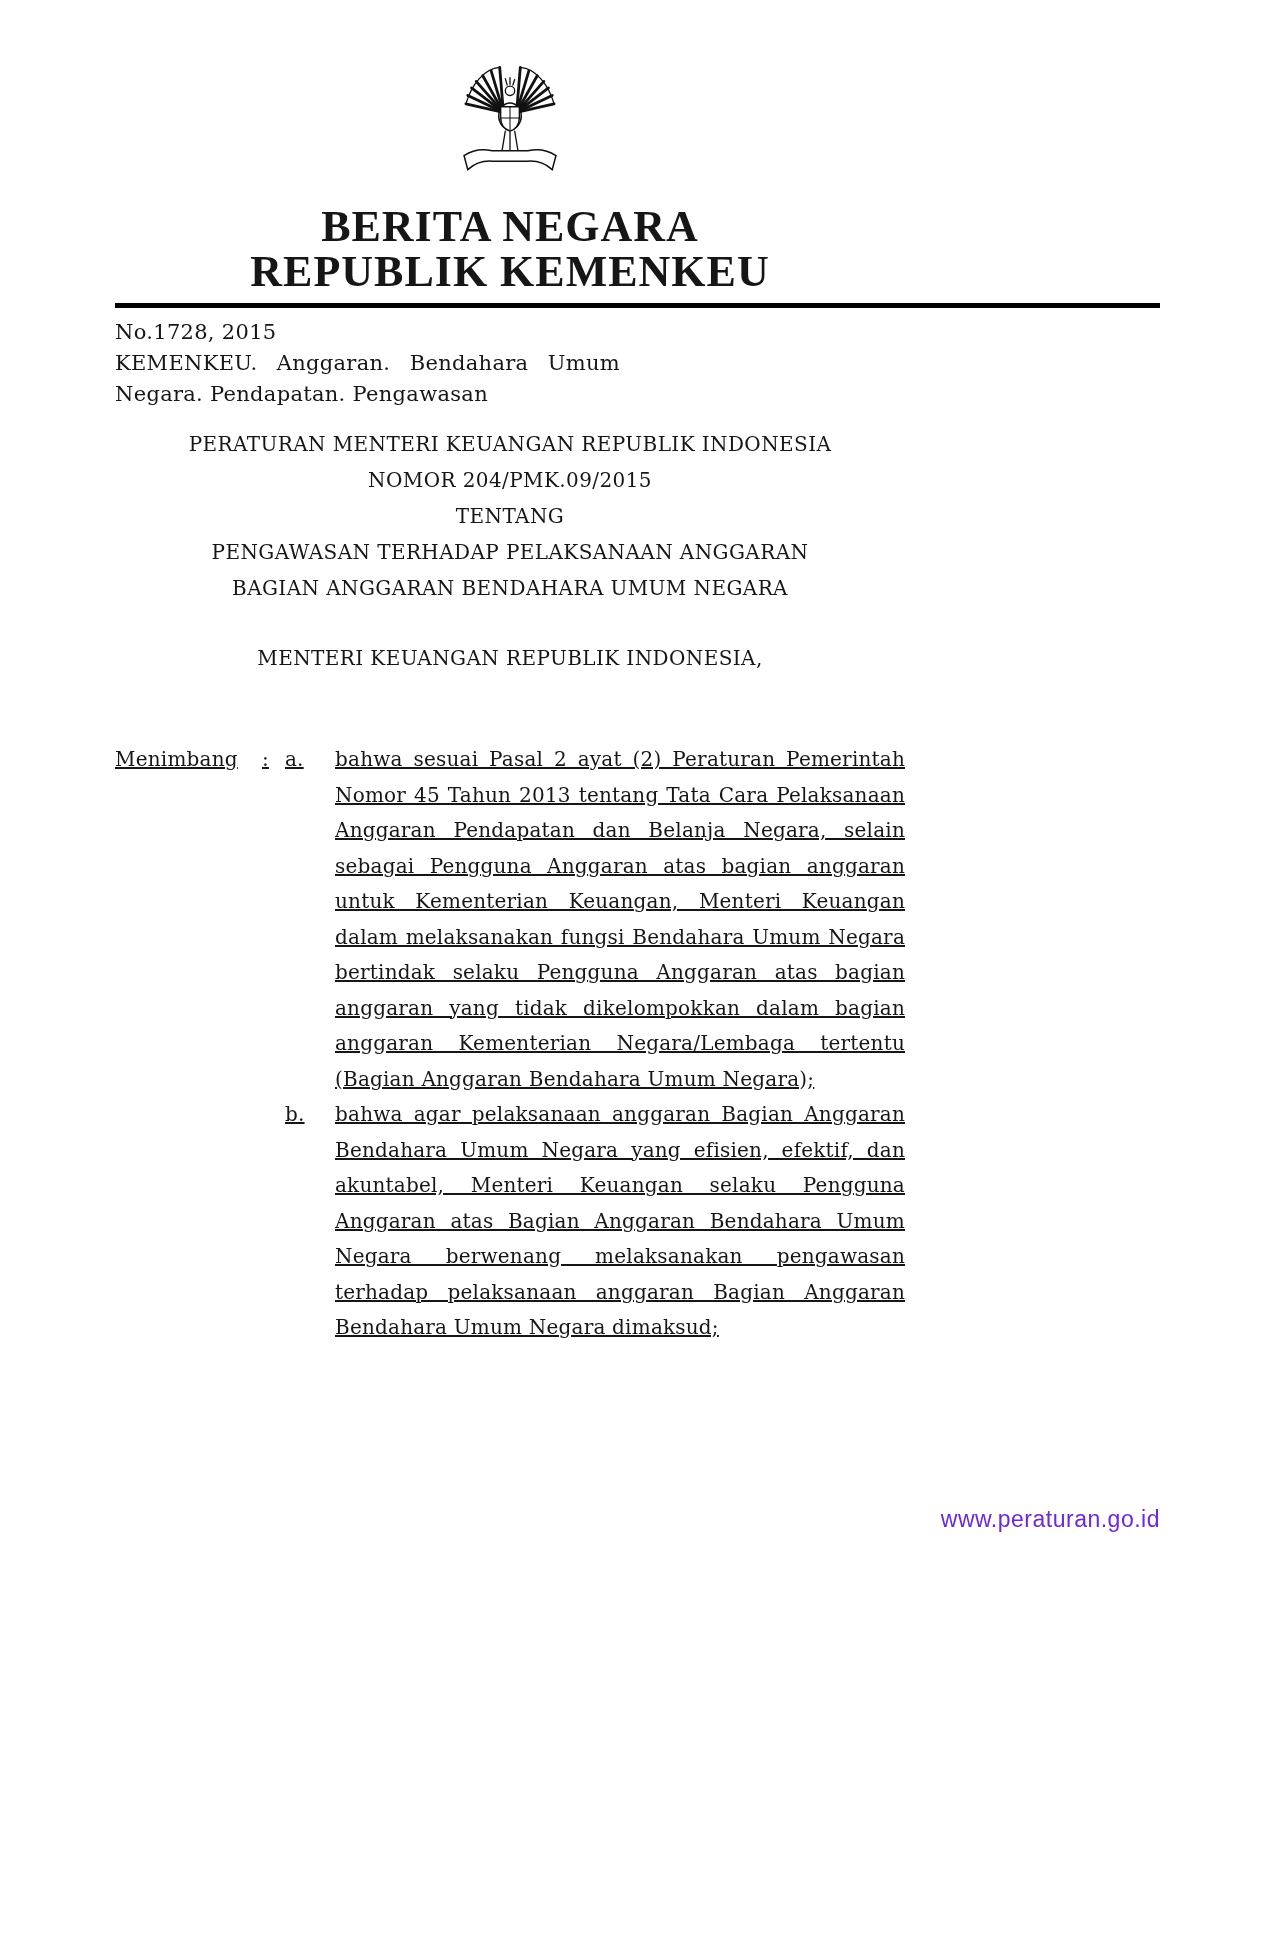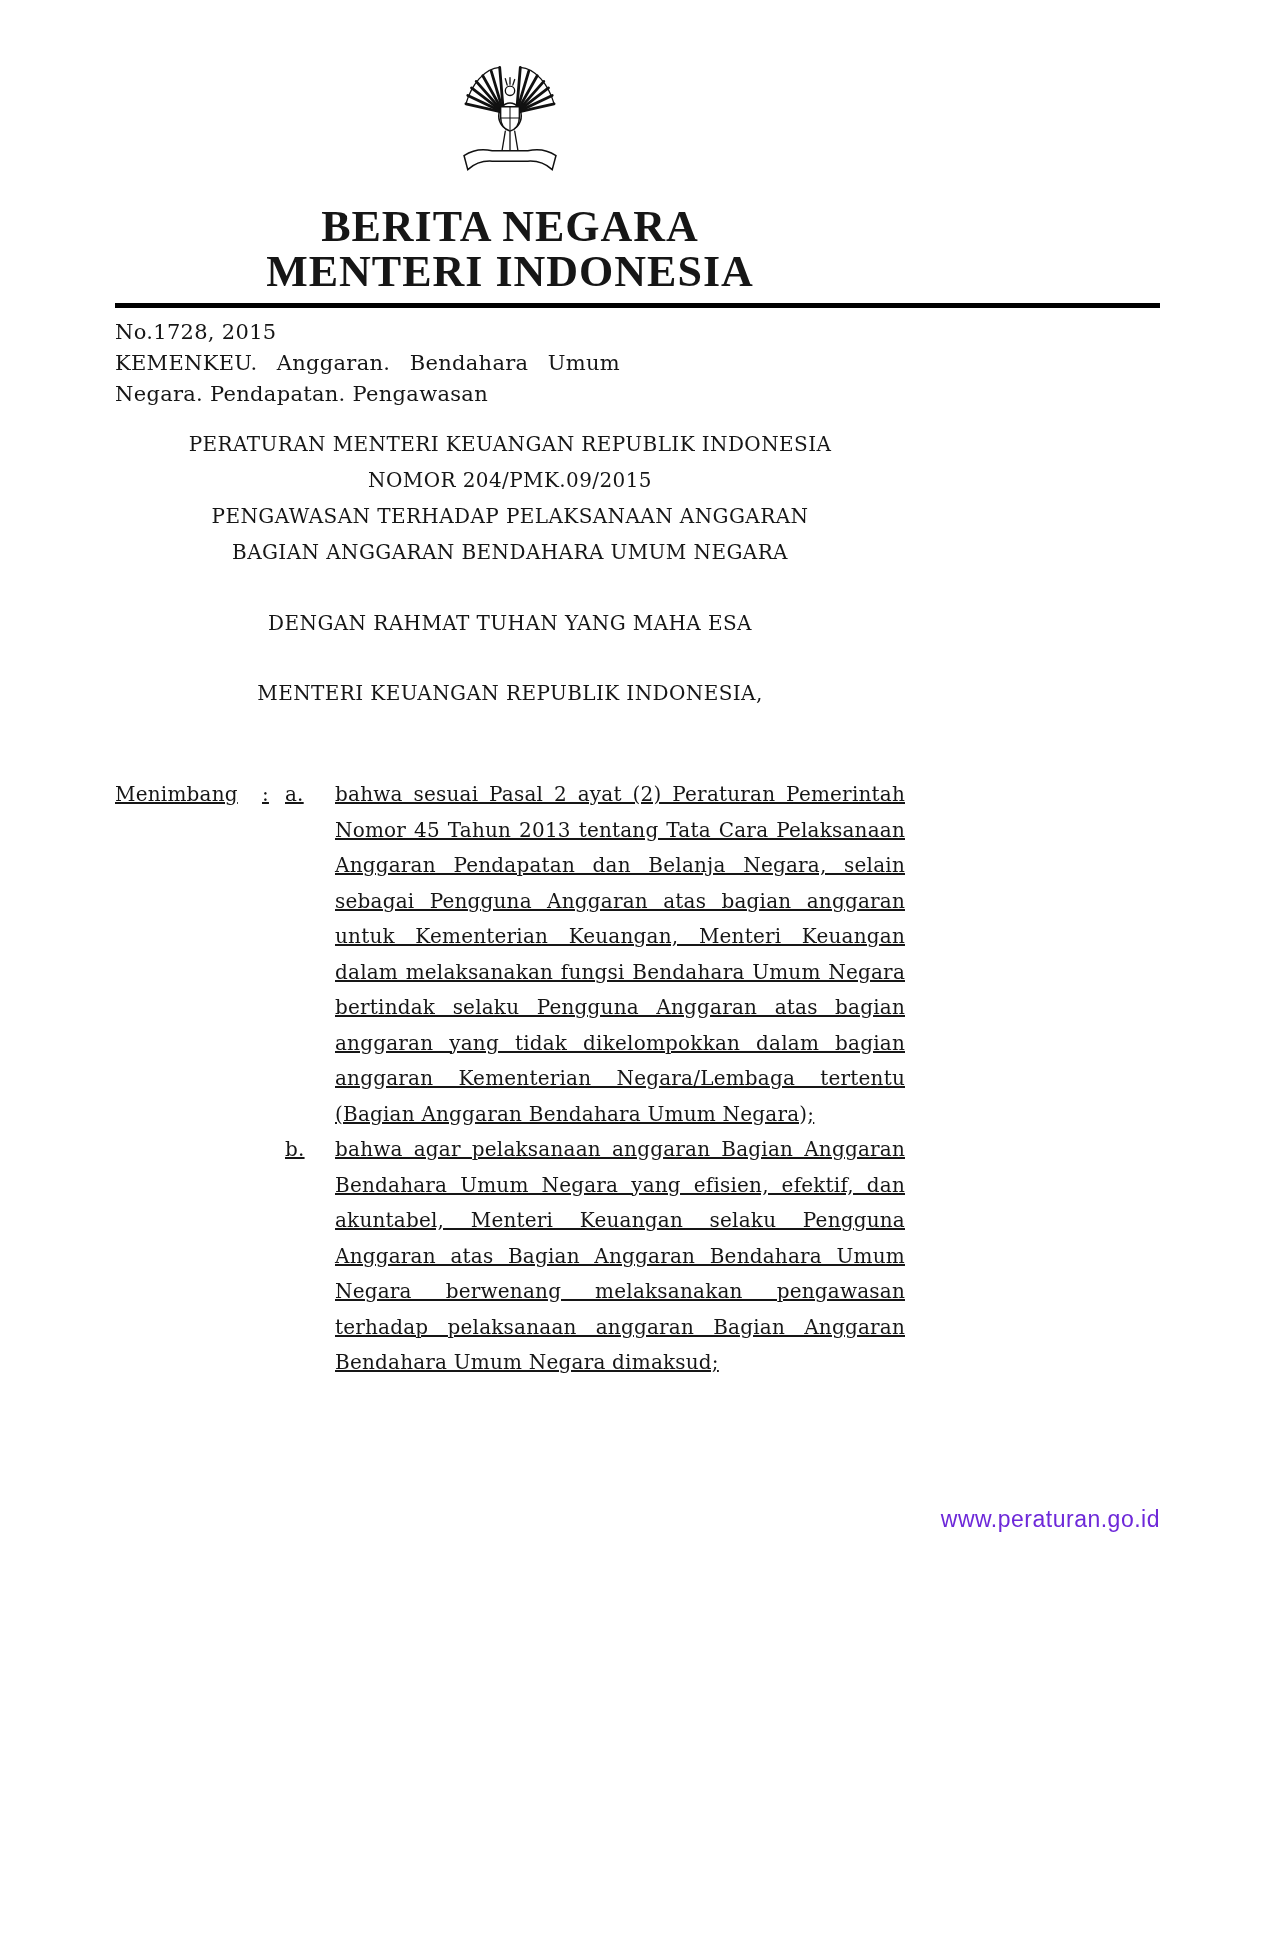--- a/index.html
+++ b/index.html
@@ -130,41 +130,41 @@
           <ellipse cx="65" cy="64" rx="12" ry="14" stroke-width="1.6"></ellipse>
           <path d="M55 54 L75 54 L75 65 Q75 77 65 80 Q55 77 55 65 Z" fill="#ffffff" stroke-width="1.6"></path>
           <path d="M65 54 L65 80 M55 66 L75 66" stroke-width="1.1"></path>
           <path d="M16 106 Q30 97 46 101 L84 101 Q100 97 114 106 L110 121 Q99 111 84 112 L46 112 Q31 111 20 121 Z" fill="#ffffff" stroke-width="1.6"></path>
         </g>
       </svg>
     </div>
 
     <div class="masthead">
       <div>BERITA NEGARA</div>
-      <div>MENTERI INDONESIA</div>
+      <div>REPUBLIK KEMENKEU</div>
     </div>
 
     <div class="rule"></div>
 
     <div class="issue-row">
       <div class="issue-no">No.1728, 2015</div>
       <div class="subject">
         <div class="spread">KEMENKEU. Anggaran. Bendahara Umum</div>
         <div>Negara. Pendapatan. Pengawasan</div>
       </div>
     </div>
 
     <div class="doc-title">
       <p>PERATURAN MENTERI KEUANGAN REPUBLIK INDONESIA</p>
       <p>NOMOR 204/PMK.09/2015</p>
+      <p>TENTANG</p>
       <p>PENGAWASAN TERHADAP PELAKSANAAN ANGGARAN</p>
       <p>BAGIAN ANGGARAN BENDAHARA UMUM NEGARA</p>
     </div>
 
-    <p class="center-line invocation">DENGAN RAHMAT TUHAN YANG MAHA ESA</p>
     <p class="center-line authority">MENTERI KEUANGAN REPUBLIK INDONESIA,</p>
 
     <div class="clauses">
       <div class="clause-row">
         <div class="clause-label">Menimbang</div>
         <div class="clause-colon">:</div>
         <div class="item-letter">a.</div>
         <div class="item-text">bahwa sesuai Pasal 2 ayat (2) Peraturan Pemerintah Nomor 45 Tahun 2013 tentang Tata Cara Pelaksanaan Anggaran Pendapatan dan Belanja Negara, selain sebagai Pengguna Anggaran atas bagian anggaran untuk Kementerian Keuangan, Menteri Keuangan dalam melaksanakan fungsi Bendahara Umum Negara bertindak selaku Pengguna Anggaran atas bagian anggaran yang tidak dikelompokkan dalam bagian anggaran Kementerian Negara/Lembaga tertentu (Bagian Anggaran Bendahara Umum Negara);</div>
       </div>
       <div class="clause-row">

